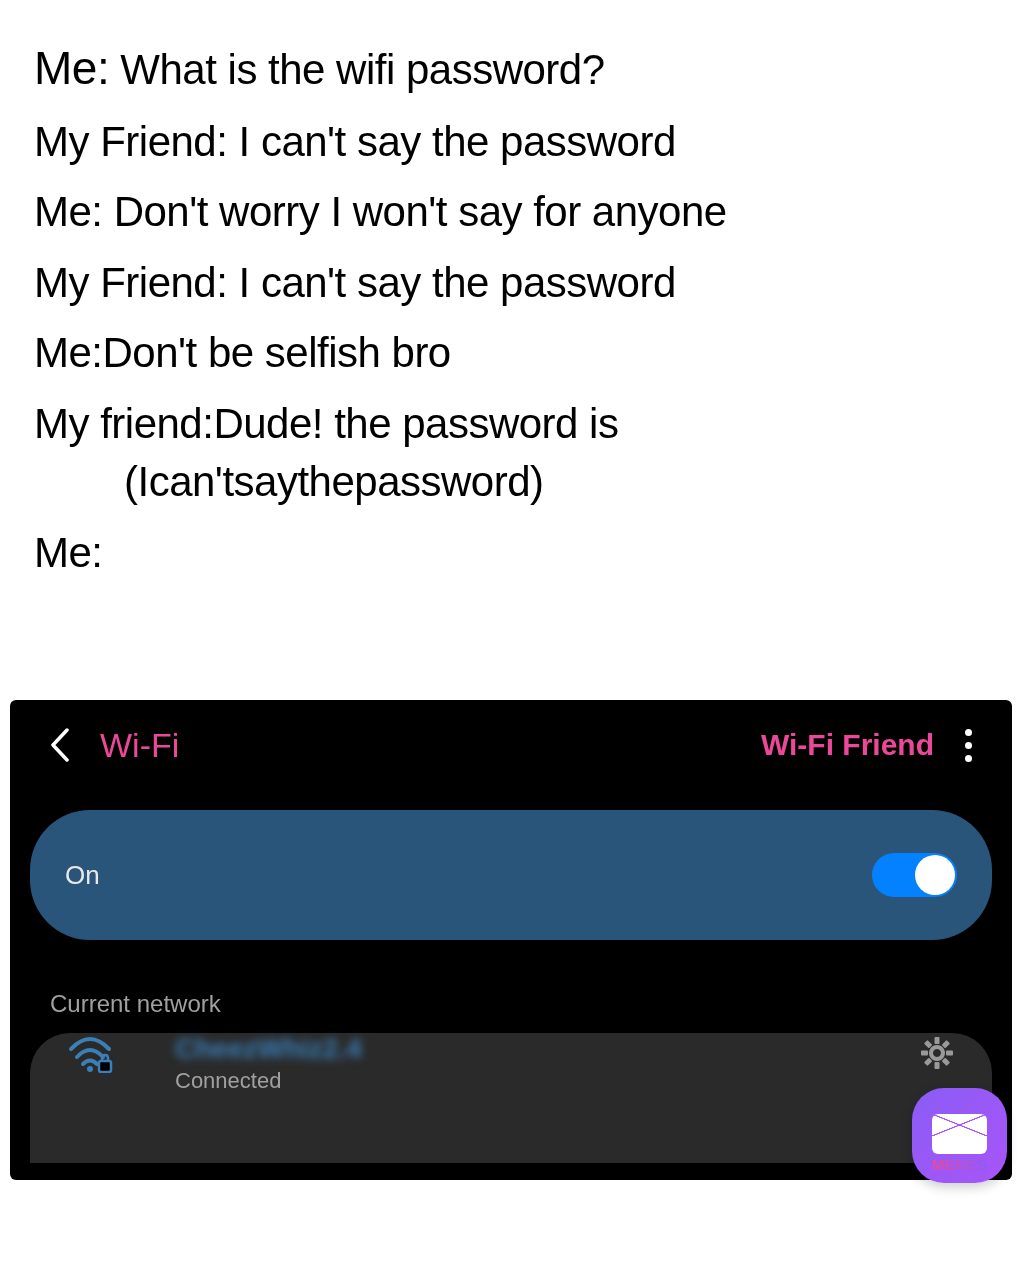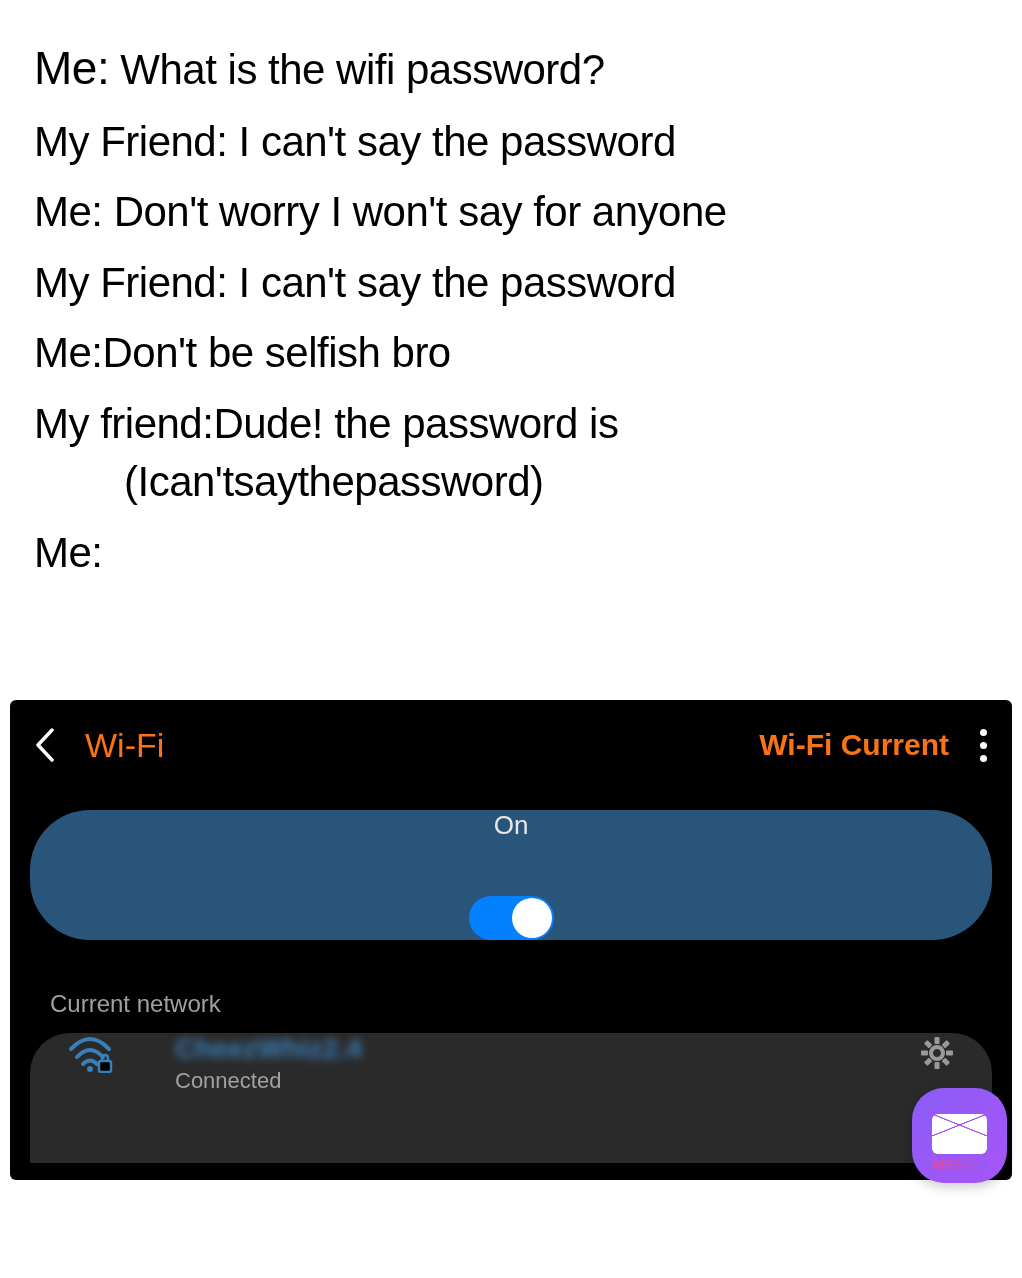--- a/index.html
+++ b/index.html
@@ -32,22 +32,22 @@
       top: 700px;
       background: #000000;
       border-radius: 6px;
       height: 480px;
       overflow: hidden;
     }
     .phone-header {
       display: flex;
       align-items: center;
       height: 90px;
-      padding: 0 25px;
-      color: #f97316;
+      padding: 0 40px;
+      color: #ec4899;
     }
     .back-chevron {
       width: 20px;
       height: 34px;
       margin-right: 30px;
     }
     .wifi-title {
       font-size: 34px;
       font-weight: 500;
       flex: 1;
@@ -73,21 +73,20 @@
     
     .wifi-toggle-bar {
       margin: 20px 20px 0 20px;
       background: #2a557a;
       border-radius: 60px;
       height: 130px;
       display: flex;
       align-items: center;
       padding: 0 35px;
       justify-content: space-between;
-      flex-direction: column;
     }
     .on-label {
       color: #e8e8e8;
       font-size: 26px;
     }
     .toggle-switch {
       width: 85px;
       height: 44px;
       background: #0381fe;
       border-radius: 30px;
@@ -196,21 +195,21 @@
   <div class="line line7-indent">(Ican'tsaythepassword)</div>
   <div class="line line8">Me:</div>
 </div>
 
 <div class="phone-screenshot">
   <div class="phone-header">
     <svg class="back-chevron" viewBox="0 0 20 34">
       <path d="M 17 2 L 3 17 L 17 32" stroke="#ffffff" stroke-width="3.5" fill="none" stroke-linecap="round" stroke-linejoin="round"></path>
     </svg>
     <div class="wifi-title">Wi-Fi</div>
-    <div class="wifi-direct">Wi-Fi Current</div>
+    <div class="wifi-direct">Wi-Fi Friend</div>
     <div class="more-dots">
       <span></span>
         <span></span>
         <span></span>
     </div>
   </div>
 
   <div class="wifi-toggle-bar">
     <div class="on-label">On</div>
     <div class="toggle-switch">

